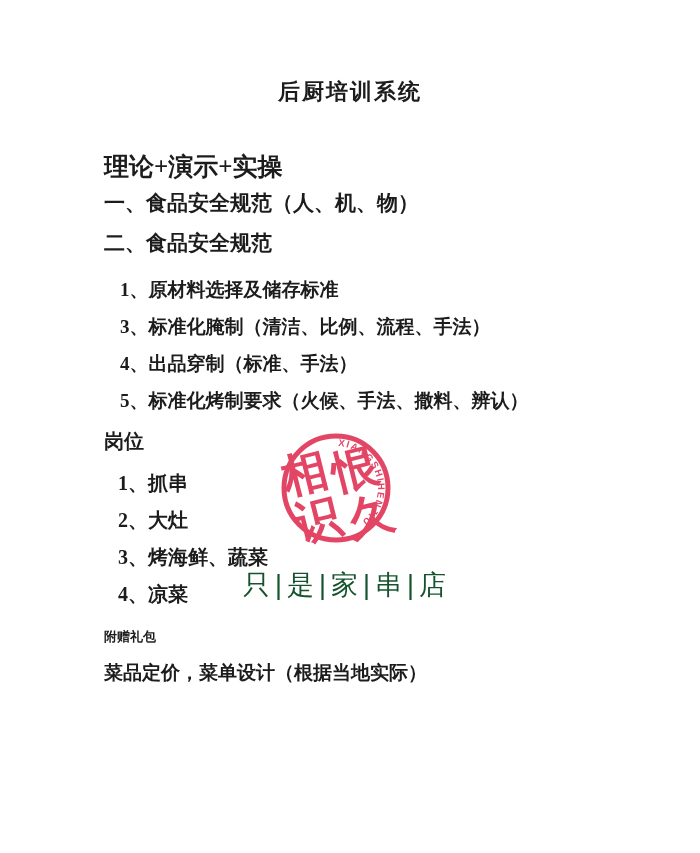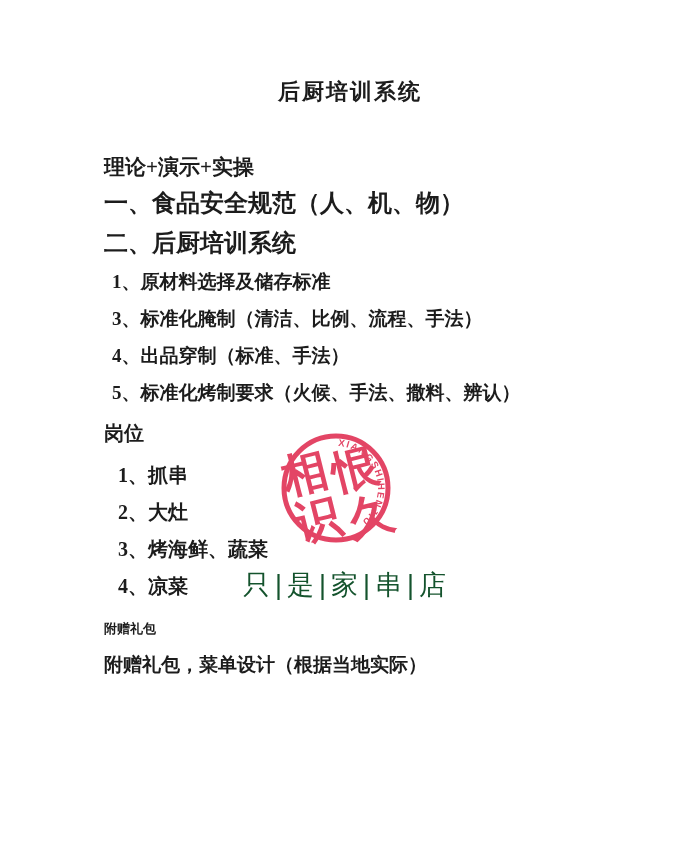--- a/index.html
+++ b/index.html
@@ -14,28 +14,28 @@
   }
   .content{position:relative;z-index:2;}
   .doc-title{
     margin:0;padding-top:72px;
     text-align:center;
     font-size:22px;line-height:40px;
     letter-spacing:2px;
   }
   .intro{
     margin:39px 0 0 104px;
-    font-size:21px;line-height:32px;
+    font-size:25px;line-height:32px;
   }
   .heading{
     margin:0 0 0 104px;
-    font-size:24px;line-height:40px;
+    font-size:21px;line-height:40px;
   }
   .plist{
-    margin:4px;padding:1px 8px 0 108px;
+    margin:12px;padding:1px 8px 0 108px;
     list-style:none;
     font-family:Liberation Serif, serif;
   }
   .plist li{
     font-size:19px;line-height:27px;
     margin-bottom:10px;
   }
   .sub-heading{
     margin:14px 0 10px 104px;
     font-size:20px;line-height:27px;
@@ -100,36 +100,36 @@
   <div class="shop-name">只|是|家|串|店</div>
 
   <div class="content">
 
     <h1 class="doc-title">后厨培训系统</h1>
 
     <p class="intro">理论+演示+实操</p>
 
     <p class="heading">一、食品安全规范（人、机、物）</p>
 
-    <p class="heading">二、后厨培训系统</p>
+    <p class="heading">二、食品安全规范</p>
 
     <ul class="plist">
       <li>1、原材料选择及储存标准</li>
       <li>3、标准化腌制（清洁、比例、流程、手法）</li>
       <li>4、出品穿制（标准、手法）</li>
       <li>5、标准化烤制要求（火候、手法、撒料、辨认）</li>
     </ul>
 
     <p class="sub-heading">岗位</p>
 
     <ul class="jlist">
       <li>1、抓串</li>
       <li>2、大灶</li>
       <li>3、烤海鲜、蔬菜</li>
       <li>4、凉菜</li>
     </ul>
 
     <p class="bonus">附赠礼包</p>
 
-    <p class="pricing">附赠礼包，菜单设计（根据当地实际）</p>
+    <p class="pricing">菜品定价，菜单设计（根据当地实际）</p>
 
   </div>
 </div>
 
 </body></html>

